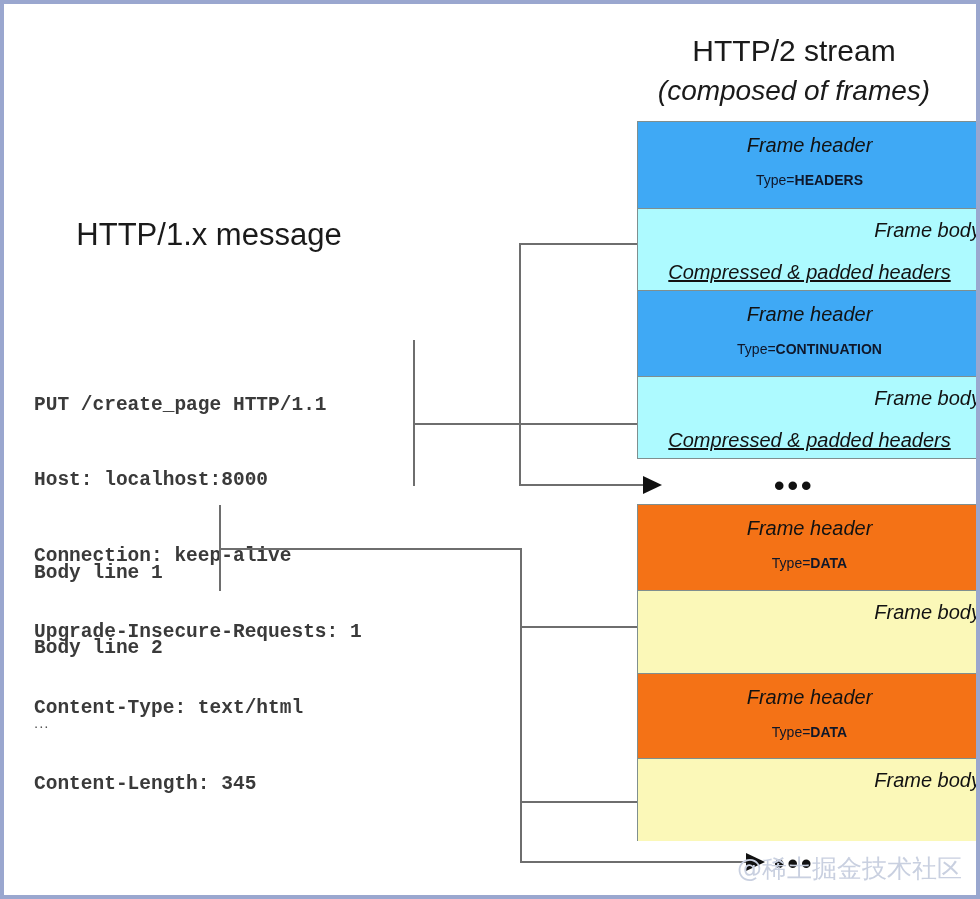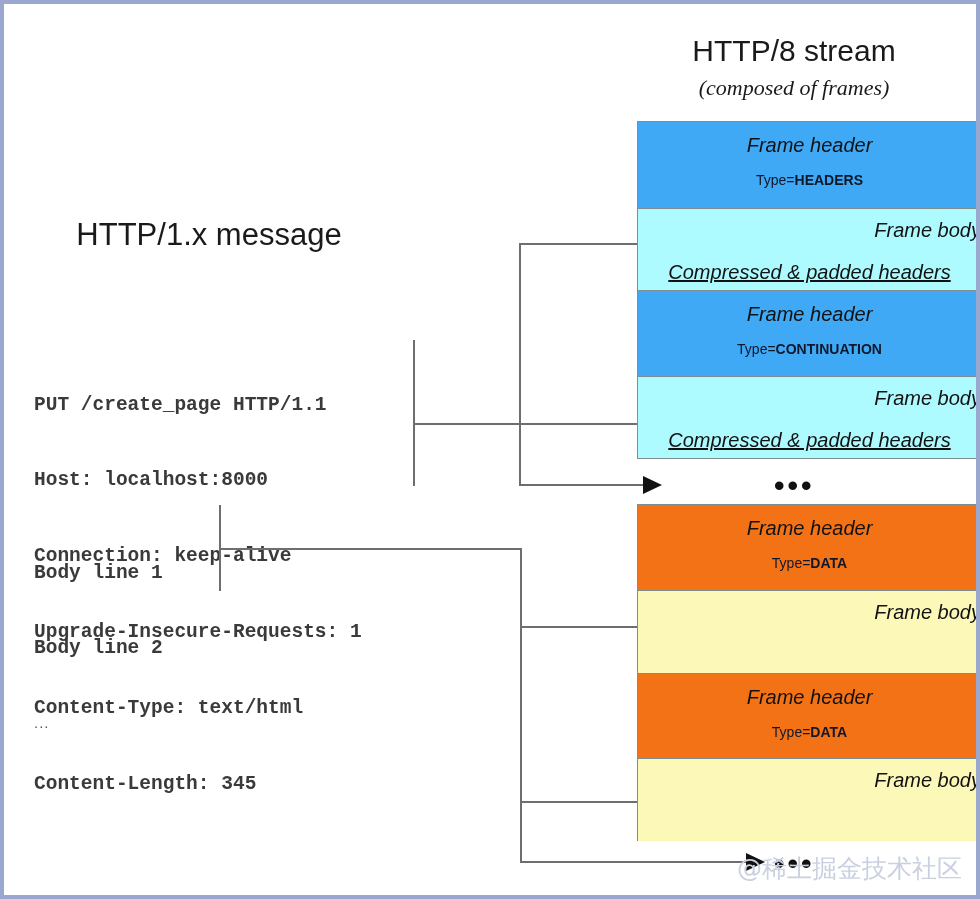--- a/index.html
+++ b/index.html
@@ -28,24 +28,23 @@
     font-size: 30px;
     color: #1a1a1a;
     letter-spacing: 0px;
   }
   .stream-subtitle {
     position: absolute;
     left: 620px;
     top: 71px;
     width: 340px;
     text-align: center;
-    font-size: 22px;
+    font-size: 28px;
     font-style: italic;
     color: #1a1a1a;
-    font-family: Liberation Serif, serif;
   }
   .msg-title {
     position: absolute;
     left: 40px;
     top: 213px;
     width: 330px;
     text-align: center;
     font-size: 31px;
     color: #1a1a1a;
   }
@@ -159,21 +158,21 @@
     color: #c9d0e0;
     font-family: "DejaVu Sans", sans-serif;
     white-space: nowrap;
   }
 </style>
 </head>
 <body>
 
 <div id="canvas">
 
-  <div class="stream-title">HTTP/8 stream</div>
+  <div class="stream-title">HTTP/2 stream</div>
   <div class="stream-subtitle">(composed of frames)</div>
   <div class="msg-title">HTTP/1.x message</div>
 
   <div id="msg-headers" class="msg-block">
     <div class="msg-line">PUT /create_page HTTP/1.1</div>
     <div class="msg-line">Host: localhost:8000</div>
     <div class="msg-line">Connection: keep-alive</div>
     <div class="msg-line">Upgrade-Insecure-Requests: 1</div>
     <div class="msg-line">Content-Type: text/html</div>
     <div class="msg-line">Content-Length: 345</div>

